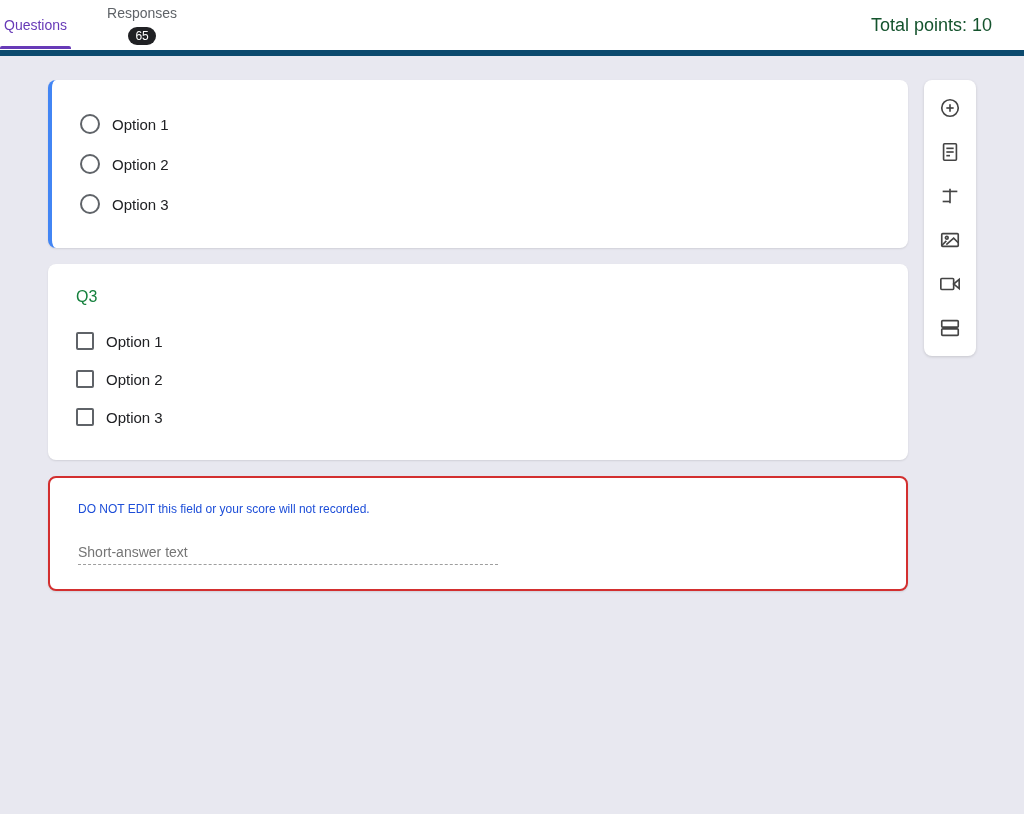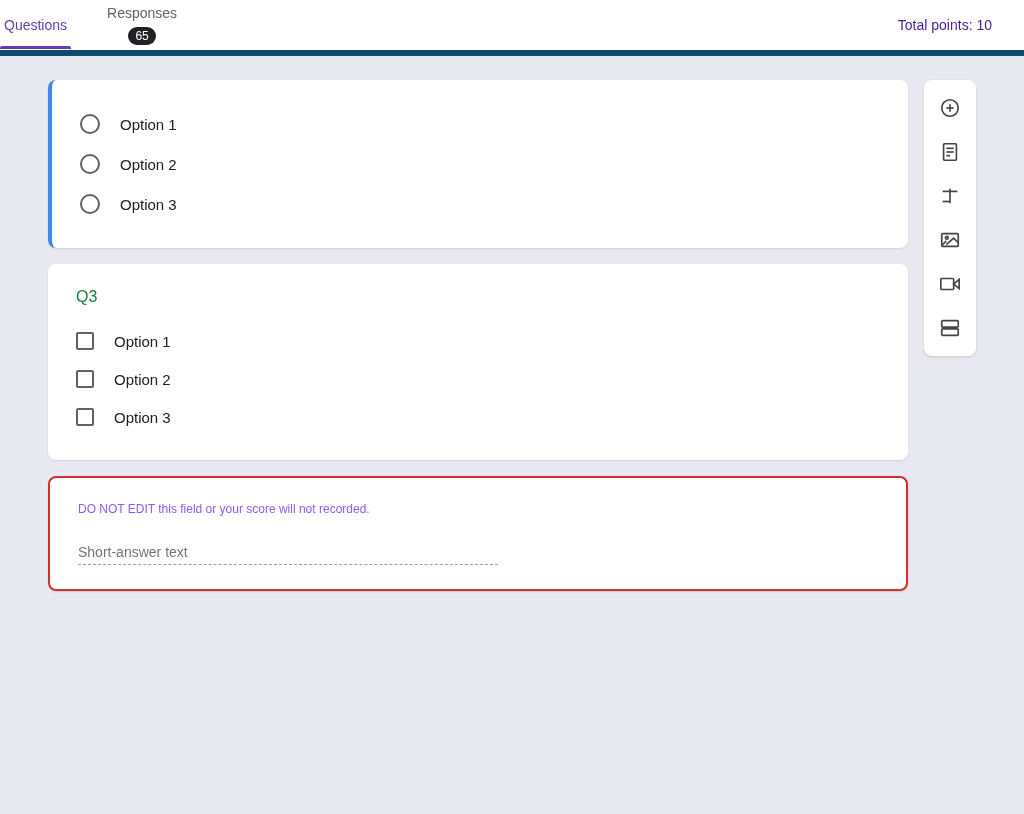--- a/index.html
+++ b/index.html
@@ -56,22 +56,22 @@
       background: #202124;
       color: #fff;
       border-radius: 10px;
       padding: 2px 7px;
       font-size: 12px;
       font-weight: 500;
     }
     .total-points {
       position: absolute;
       right: 32px;
-      font-size: 14px;
-      color: #4c1d95;
+      font-size: 18px;
+      color: #14532d;
     }
 
     
     .main {
       display: flex;
       padding: 24px 0;
       justify-content: center;
       position: relative;
     }
 
@@ -119,42 +119,41 @@
     .checkbox-square {
       width: 18px;
       height: 18px;
       border: 2px solid #5f6368;
       border-radius: 2px;
       flex-shrink: 0;
     }
     .option-text {
       font-size: 15px;
       color: #202124;
-      margin-left: 8px;
     }
 
     
     .card-extended {
       border: 2px solid #d32f2f;
       border-radius: 8px;
     }
 
     .ef-title {
       font-size: 16px;
       font-weight: 500;
       color: #202124;
       margin-bottom: 8px;
     }
     .required-star {
       color: #d32f2f;
       margin-left: 4px;
     }
     .ef-subtitle {
       font-size: 12px;
-      color: #8b5cf6;
+      color: #1d4ed8;
       margin-bottom: 24px;
     }
     .short-answer-input {
       width: 420px;
       border: none;
       border-bottom: 1px dashed #9e9e9e;
       outline: none;
       font-size: 14px;
       color: #a21caf;
       padding: 4px 0;

